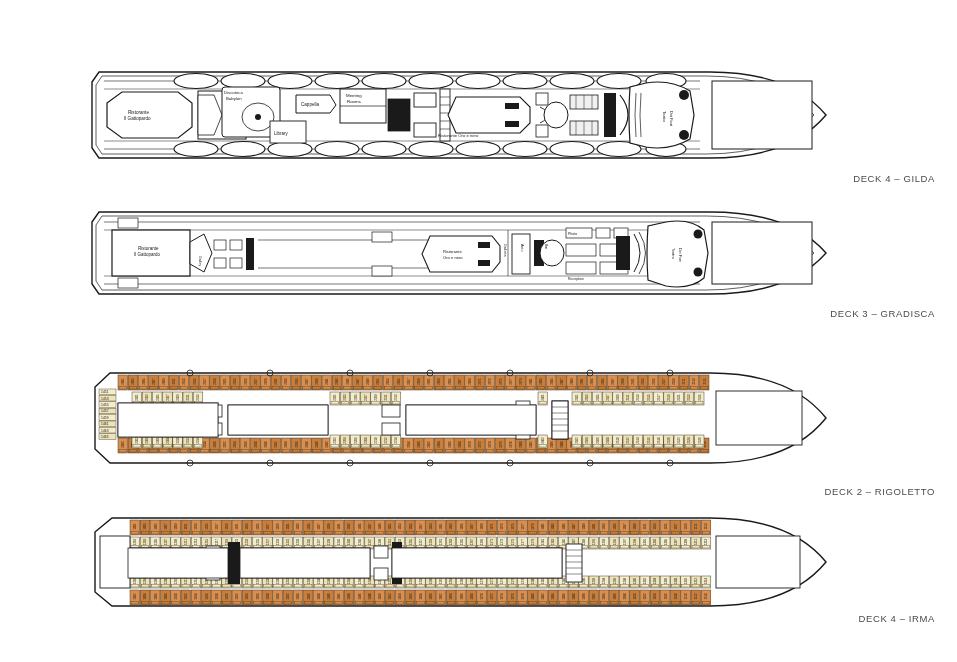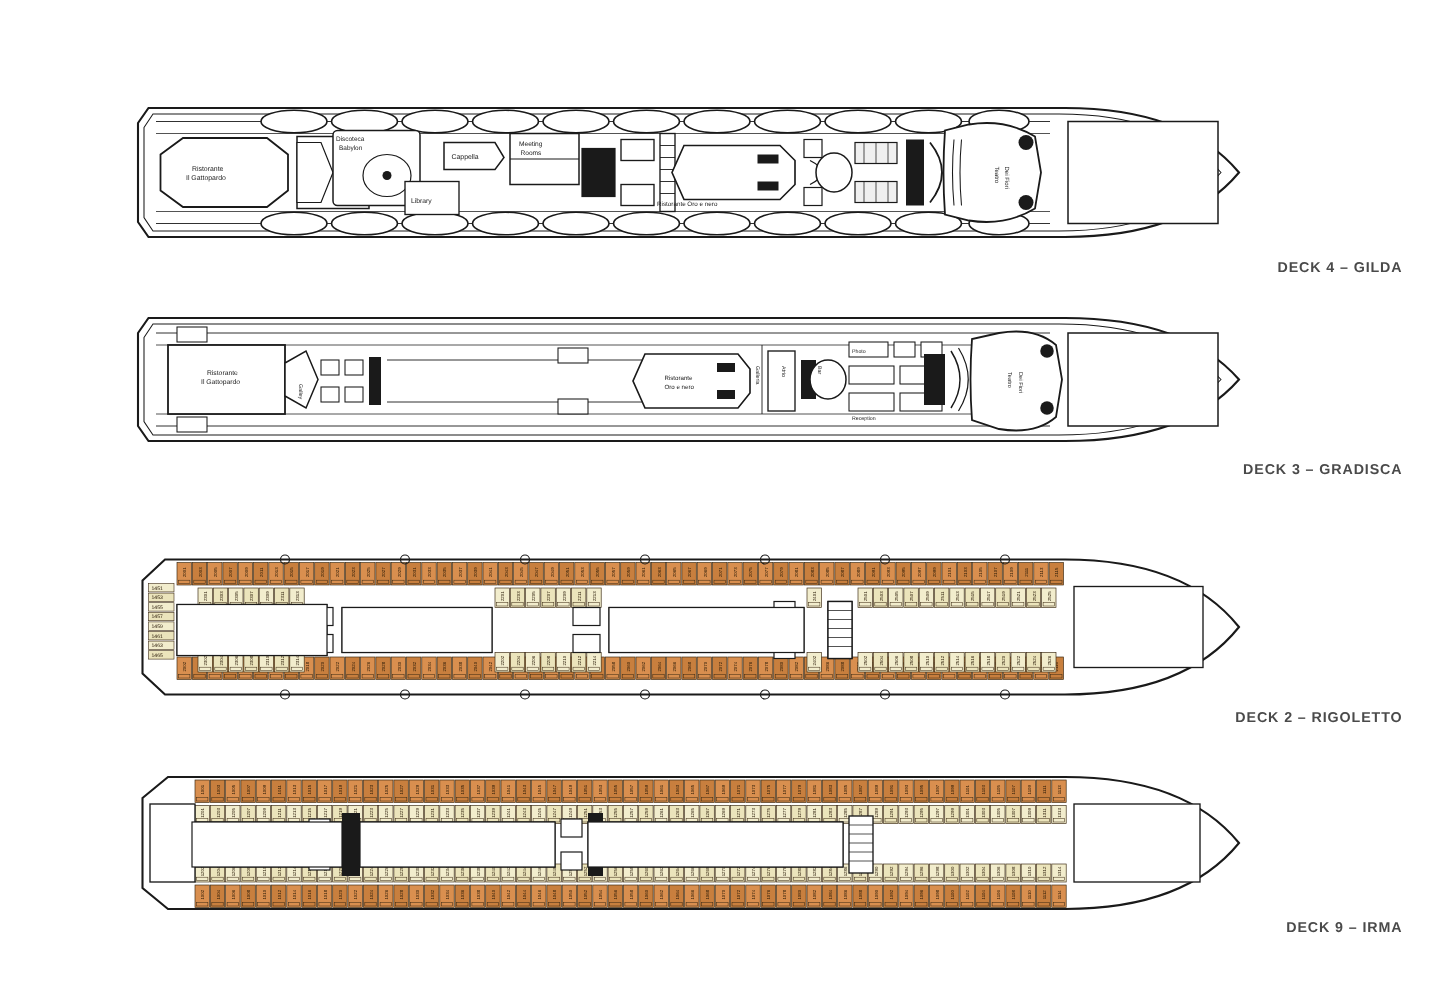--- a/index.html
+++ b/index.html
@@ -13,21 +13,21 @@
   }
   .sheet{position:relative;width:957px;height:662px;background:#fff;}
 
   .deck-block{position:absolute;left:0;width:957px;}
   .deck-svg{display:block;}
 
   .deck-label{
     position:absolute;
     right:22px;
     font-size:9.5px;
-    font-weight:bold;
+    font-weight:normal;
     letter-spacing:0.6px;
     color:#4a4a4a;
     text-align:center;
     white-space:nowrap;
     font-family:"Liberation Sans", sans-serif;
     margin-left:32px;
   }
 
   text{font-family:"Liberation Sans", sans-serif;}
 </style>
@@ -820,21 +820,21 @@
         <rect x="406" y="40" width="130" height="30" fill="#ffffff" stroke="#1a1a1a" stroke-width="0.8"></rect>
         <g>
           <rect x="552" y="36" width="16" height="38" fill="#fff" stroke="#1a1a1a" stroke-width="0.9"></rect>
           <line x1="552" y1="42" x2="568" y2="42" stroke="#1a1a1a" stroke-width="0.5"></line>
           <line x1="552" y1="48" x2="568" y2="48" stroke="#1a1a1a" stroke-width="0.5"></line>
           <line x1="552" y1="54" x2="568" y2="54" stroke="#1a1a1a" stroke-width="0.5"></line>
           <line x1="552" y1="60" x2="568" y2="60" stroke="#1a1a1a" stroke-width="0.5"></line>
           <line x1="552" y1="66" x2="568" y2="66" stroke="#1a1a1a" stroke-width="0.5"></line>
         </g>
       </svg>
-    <div class="deck-label" style="top:108px;">DECK 2 – RIGOLETTO</div>
+    <div class="deck-label" style="top:121px;">DECK 2 – RIGOLETTO</div>
   </div>
 
   <div class="deck-block" style="top:512px;">
     <svg class="deck-svg" width="957" height="108" viewBox="0 0 957 108">
       <path d="M 95,20 L 112,6 L 710,6 Q 790,6 826,50 Q 790,94 710,94 L 112,94 L 95,80 Z" fill="#ffffff" stroke="#1a1a1a" stroke-width="1.4"></path>
 
       <g id="d1-outer-top">
           <rect x="130.0" y="8" width="9.6" height="15" fill="#d98f4f" stroke="#3d2b14" stroke-width="0.45"></rect>
           <text x="136.2" y="14.5" font-size="2.9" fill="#2a1b08" text-anchor="middle" transform="rotate(-90 136.2 14.5)">1001</text>
           <rect x="131.0" y="19.8" width="7.6" height="2.2" fill="none" stroke="#3d2b14" stroke-width="0.35"></rect>
@@ -1546,16 +1546,16 @@
         <line x1="566" y1="62" x2="582" y2="62" stroke="#1a1a1a" stroke-width="0.5"></line>
       </g>
 
       <rect x="100" y="24" width="30" height="52" fill="#ffffff" stroke="#1a1a1a" stroke-width="0.9"></rect>
 
       <rect x="716" y="24" width="84" height="52" fill="#ffffff" stroke="#1a1a1a" stroke-width="0.9"></rect>
     <rect x="128" y="36" width="100" height="30" fill="#ffffff" stroke="#1a1a1a" stroke-width="0.8"></rect>
         <rect x="240" y="36" width="130" height="30" fill="#ffffff" stroke="#1a1a1a" stroke-width="0.8"></rect>
         <rect x="392" y="36" width="170" height="30" fill="#ffffff" stroke="#1a1a1a" stroke-width="0.8"></rect>
       </svg>
-    <div class="deck-label" style="top:101px;">DECK 9 – IRMA</div>
+    <div class="deck-label" style="top:101px;">DECK 4 – IRMA</div>
   </div>
 
 </div>
 
 </body></html>

